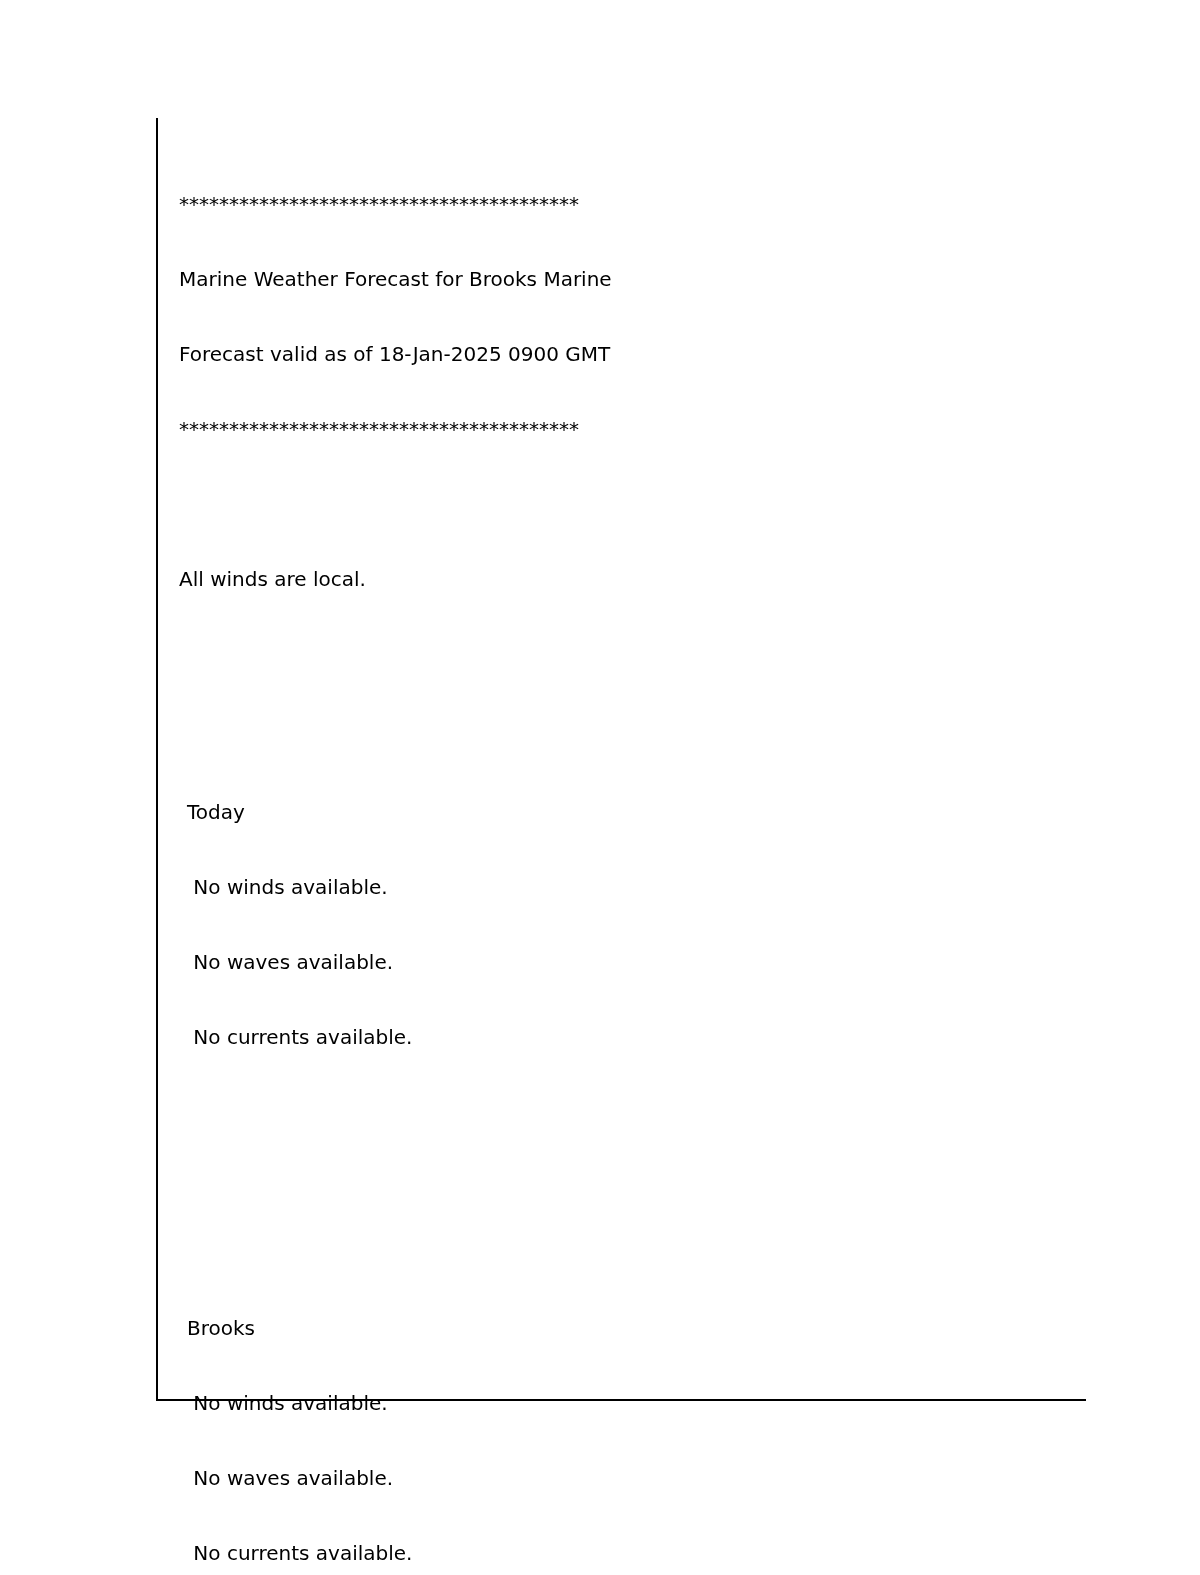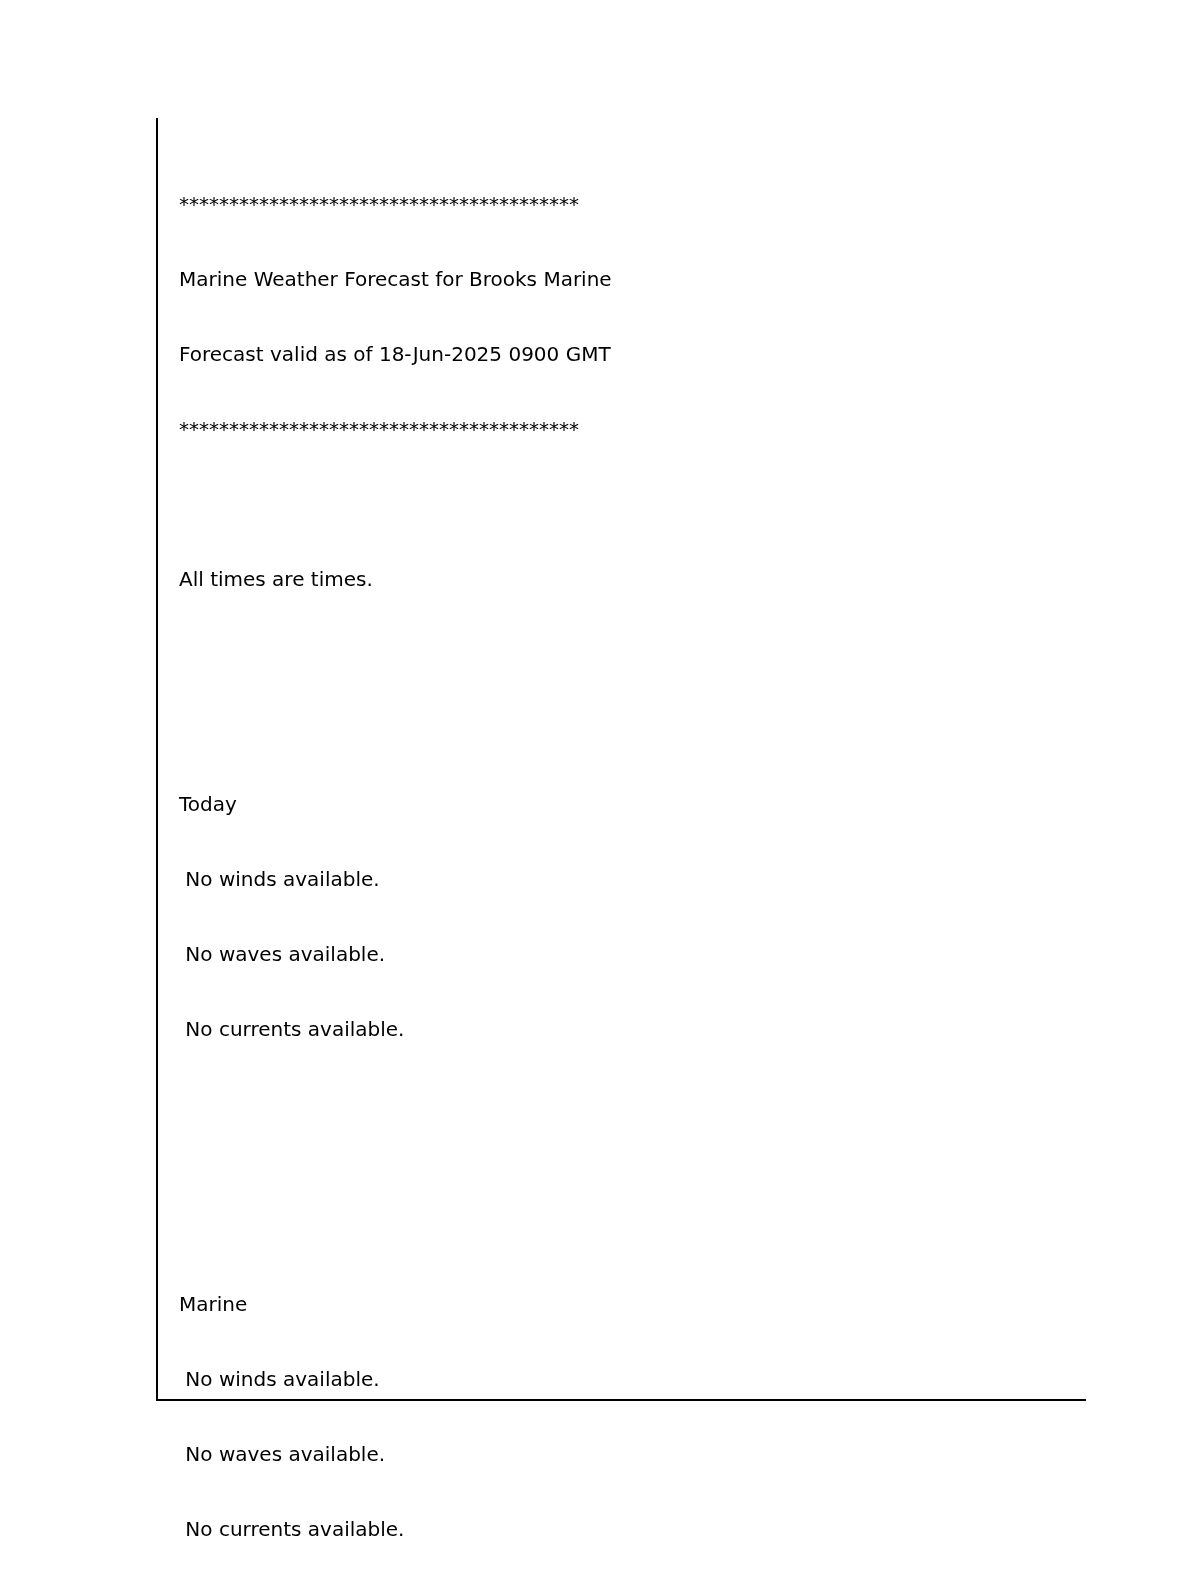--- a/index.html
+++ b/index.html
@@ -33,50 +33,50 @@
     top: 117px;
     font-size: 20px;
     line-height: 25px;
     color: #000000;
     white-space: pre;
   }
   .line {
     min-height: 25px;
   }
   .section {
-    margin: 0;
+    margin: 8px;
   }
 </style>
 </head>
 <body>
 
 <div class="page">
 
   <div class="frame"></div>
 
   <div class="text-block">
 
     <div class="line">****************************************</div>
     <div class="line">Marine Weather Forecast for Brooks Marine</div>
-    <div class="line">Forecast valid as of 18-Jun-2025 0900 GMT</div>
+    <div class="line">Forecast valid as of 18-Jan-2025 0900 GMT</div>
     <div class="line">****************************************</div>
     <div class="line blank"></div>
-    <div class="line">All times are times.</div>
+    <div class="line">All winds are local.</div>
     <div class="line blank"></div>
 
     <div class="section">
       <div class="line">Today</div>
       <div class="line"> No winds available.</div>
       <div class="line"> No waves available.</div>
       <div class="line"> No currents available.</div>
       <div class="line blank"></div>
     </div>
 
     <div class="section">
-      <div class="line">Marine</div>
+      <div class="line">Brooks</div>
       <div class="line"> No winds available.</div>
       <div class="line"> No waves available.</div>
       <div class="line"> No currents available.</div>
       
     </div>
 
     
 
     
 

